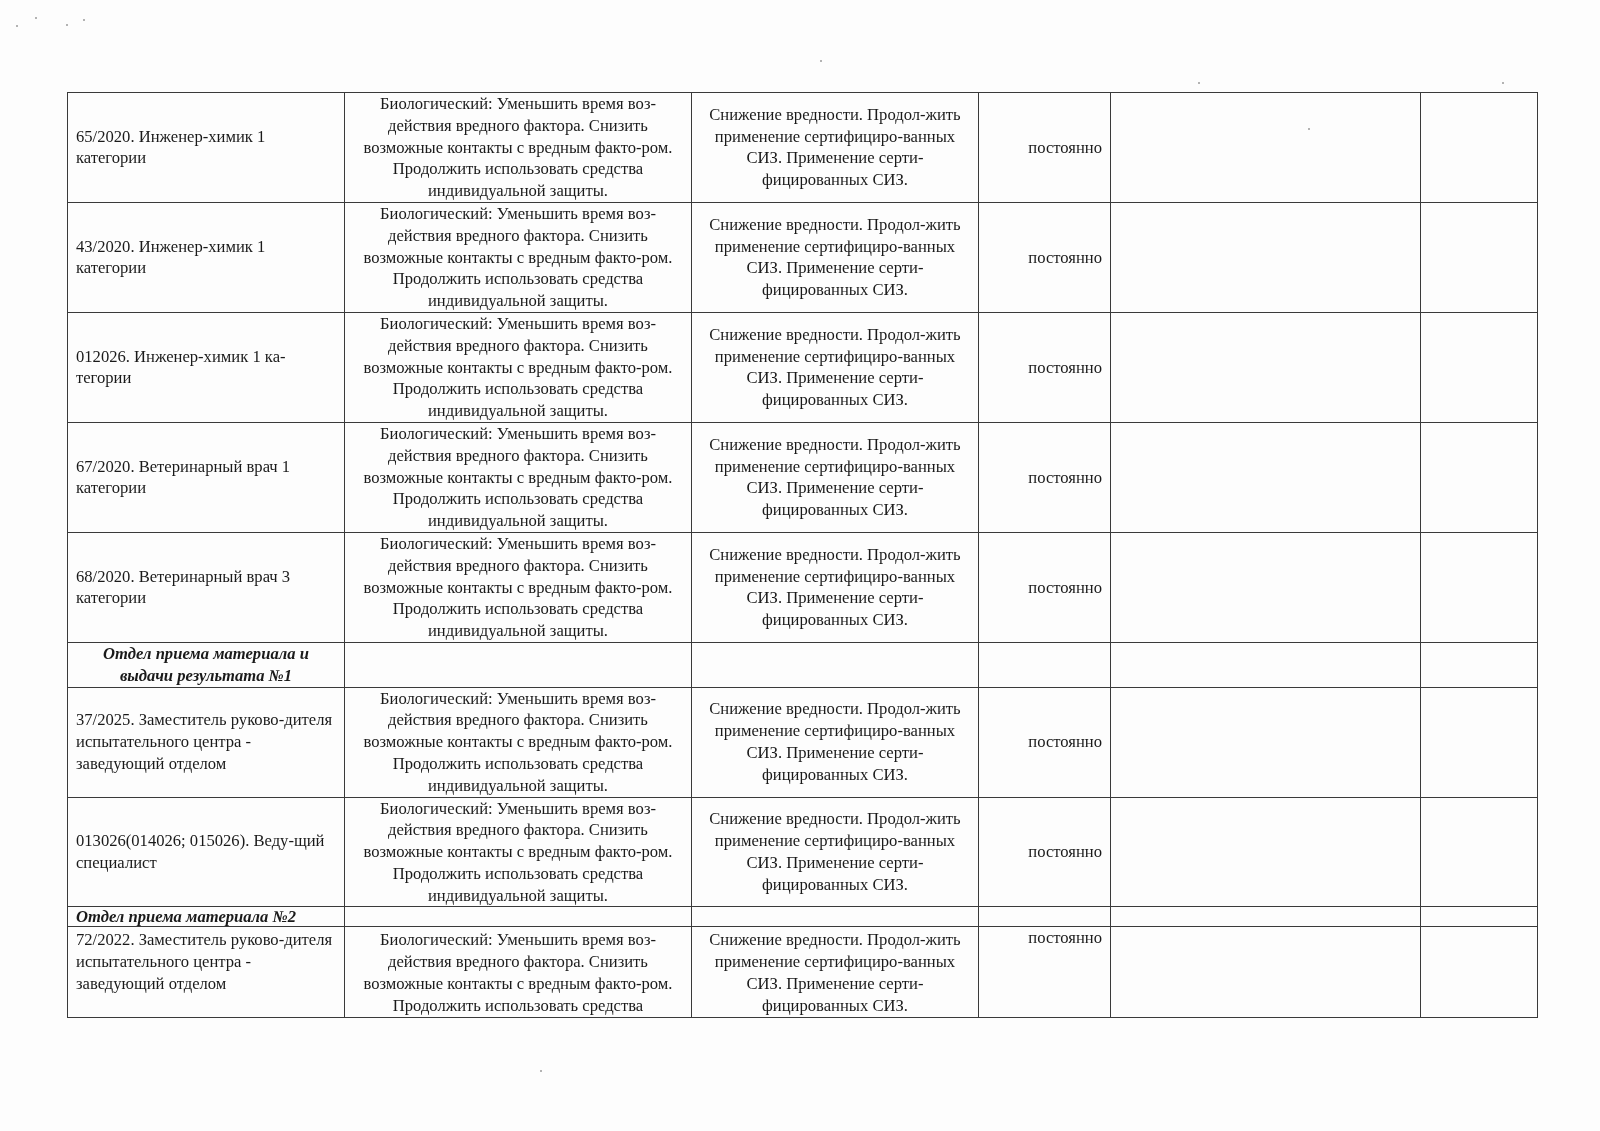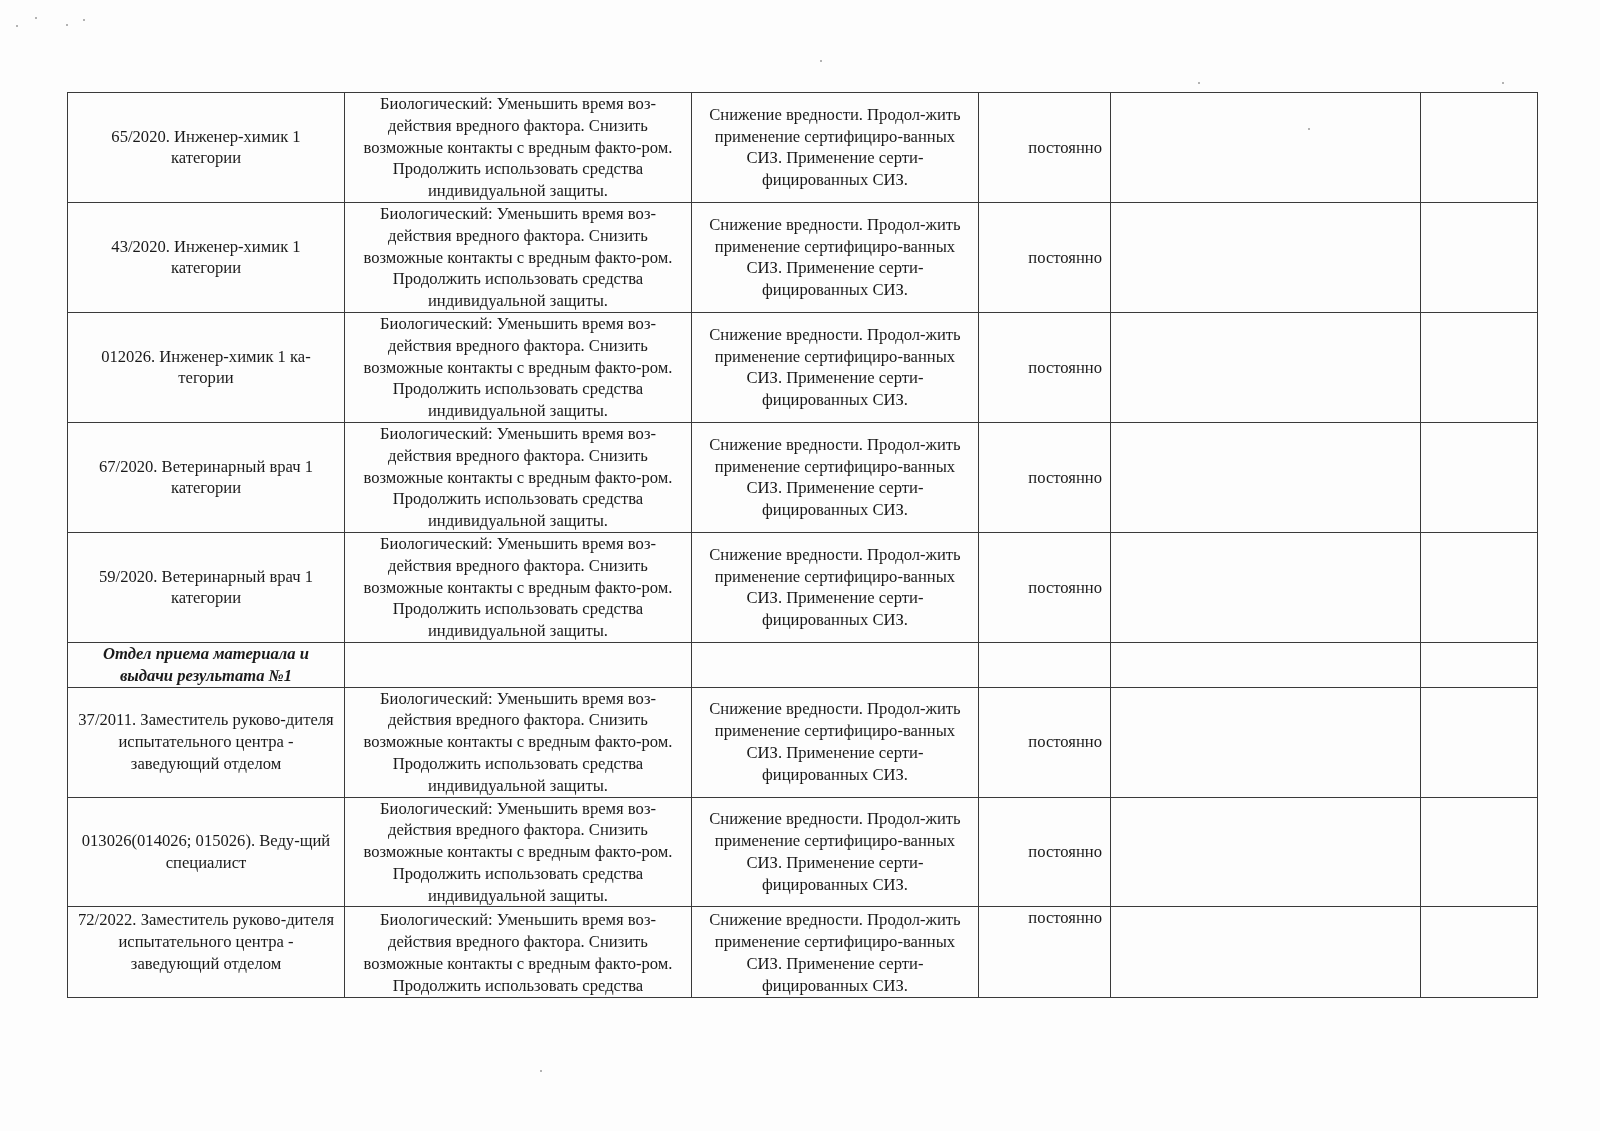--- a/index.html
+++ b/index.html
@@ -8,21 +8,21 @@
   .page { position: absolute; left: 0; top: 0; width: 1600px; height: 1131px; background: #fdfdfd; }
   .speck { position: absolute; width: 2px; height: 2px; background: #9a9a9a; border-radius: 1px; }
   table.sheet {
     position: absolute; left: 67px; top: 92px; width: 1470px;
     border-collapse: collapse; table-layout: fixed;
   }
   table.sheet td {
     border: 1.6px solid #3a3a3a; padding: 0 8px; vertical-align: middle;
     font-size: 16.6px; line-height: 21.8px;
   }
-  td.pos { text-align: center; padding-left: 8px; margin-top: 23px; }
+  td.pos { text-align: left; padding-left: 8px; margin-top: 23px; }
   td.measure, td.goal { text-align: center; }
   td.period { text-align: right; }
   tr.item td { height: 107px; }
   tr.group td { height: 42px; }
   tr.group-short td { height: 19px; line-height: 18px; }
   tr.last td { height: 88px; vertical-align: top; }
   tr.last td.measure, tr.last td.goal { padding-top: 2px; }
   tr.last td.pos { padding-top: 2px; }
   td.group-title { font-weight: bold; font-style: italic; text-align: center; line-height: 20px; }
   tr.group-short td.group-title { text-align: left; }
@@ -116,21 +116,21 @@
           </td>
         <td class="period">
             <span class="txt">постоянно</span>
           </td>
         <td></td>
         <td></td>
       </tr>
 
       <tr class="item">
         <td class="pos">
-            <span class="txt">59/2020. Ветеринарный врач 1 категории</span>
+            <span class="txt">68/2020. Ветеринарный врач 3 категории</span>
           </td>
         <td class="measure">
             <span class="txt">Биологический: Уменьшить время воз-действия вредного фактора. Снизить возможные контакты с вредным факто-ром. Продолжить использовать средства индивидуальной защиты.</span>
           </td>
         <td class="goal">
             <span class="txt">Снижение вредности. Продол-жить применение сертифициро-ванных СИЗ. Применение серти-фицированных СИЗ.</span>
           </td>
         <td class="period">
             <span class="txt">постоянно</span>
           </td>
@@ -142,21 +142,21 @@
         <td class="group-title">Отдел приема материала и выдачи результата №1</td>
         <td></td>
         <td></td>
         <td></td>
         <td></td>
         <td></td>
       </tr>
 
       <tr class="item">
         <td class="pos">
-            <span class="txt">37/2011. Заместитель руково-дителя испытательного центра - заведующий отделом</span>
+            <span class="txt">37/2025. Заместитель руково-дителя испытательного центра - заведующий отделом</span>
           </td>
         <td class="measure">
             <span class="txt">Биологический: Уменьшить время воз-действия вредного фактора. Снизить возможные контакты с вредным факто-ром. Продолжить использовать средства индивидуальной защиты.</span>
           </td>
         <td class="goal">
             <span class="txt">Снижение вредности. Продол-жить применение сертифициро-ванных СИЗ. Применение серти-фицированных СИЗ.</span>
           </td>
         <td class="period">
             <span class="txt">постоянно</span>
           </td>
@@ -174,20 +174,28 @@
         <td class="goal">
             <span class="txt">Снижение вредности. Продол-жить применение сертифициро-ванных СИЗ. Применение серти-фицированных СИЗ.</span>
           </td>
         <td class="period">
             <span class="txt">постоянно</span>
           </td>
         <td></td>
         <td></td>
       </tr>
 
+      <tr class="group group-short">
+        <td class="group-title">Отдел приема материала №2</td>
+        <td></td>
+        <td></td>
+        <td></td>
+        <td></td>
+        <td></td>
+      </tr>
 
       <tr class="item last">
         <td class="pos">
             <span class="txt">72/2022. Заместитель руково-дителя испытательного центра - заведующий отделом</span>
           </td>
         <td class="measure">
             <span class="txt">Биологический: Уменьшить время воз-действия вредного фактора. Снизить возможные контакты с вредным факто-ром. Продолжить использовать средства</span>
           </td>
         <td class="goal">
             <span class="txt">Снижение вредности. Продол-жить применение сертифициро-ванных СИЗ. Применение серти-фицированных СИЗ.</span>

